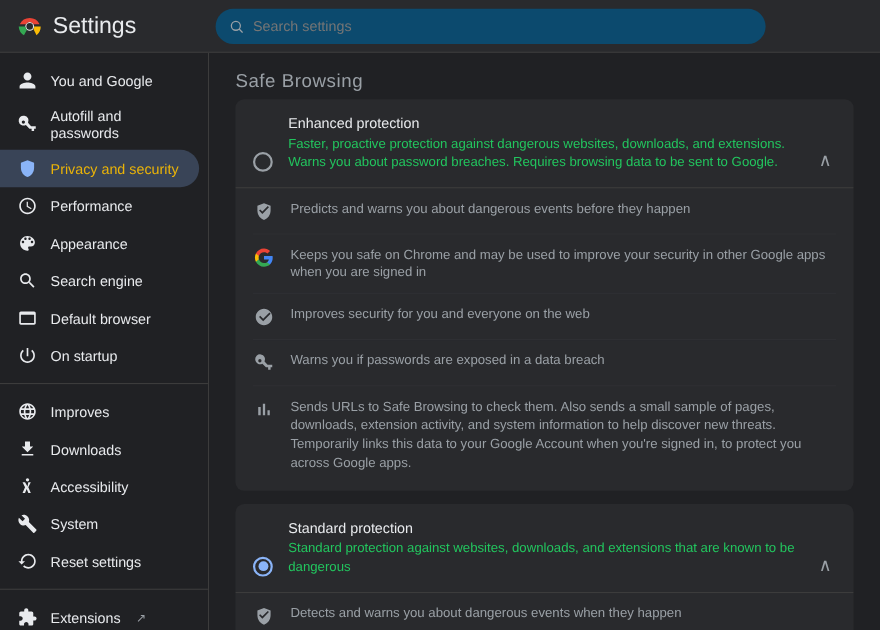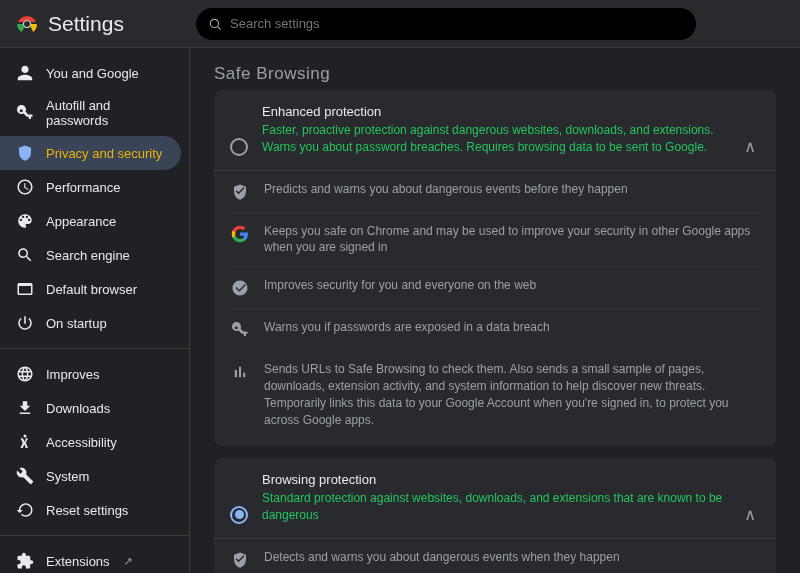--- a/index.html
+++ b/index.html
@@ -33,21 +33,21 @@
       font-weight: 400;
       min-width: 180px;
     }
     .chrome-icon {
       width: 22px;
       height: 22px;
     }
     .search-bar {
       flex: 1;
       max-width: 500px;
-      background: #000000;
+      background: #0c4a6e;
       border: none;
       border-radius: 20px;
       height: 32px;
       display: flex;
       align-items: center;
       padding: 0 12px;
       gap: 8px;
       color: #9aa0a6;
       font-size: 13px;
     }
@@ -425,21 +425,21 @@
         </div>
       </div>
     </div>
 
     <div class="card">
       <div class="card-header">
         <div class="radio-outer selected">
           <div class="radio-inner"></div>
         </div>
         <div class="card-title-area">
-          <div class="card-title">Browsing protection</div>
+          <div class="card-title">Standard protection</div>
           <div class="card-desc">Standard protection against websites, downloads, and extensions that are known to be dangerous</div>
         </div>
         <div class="chevron-btn">∧</div>
       </div>
       <div class="card-body">
         <div class="feature-item">
           <div class="feature-icon">
             <svg width="18" height="18" viewBox="0 0 24 24" fill="#9aa0a6">
                 <path d="M12 2L4 5v6c0 5.25 3.4 10.15 8 11.35C16.6 21.15 20 16.25 20 11V5l-8-3zm-2 13l-4-4 1.41-1.41L10 12.17l6.59-6.59L18 7l-8 8z"></path>
               </svg>

